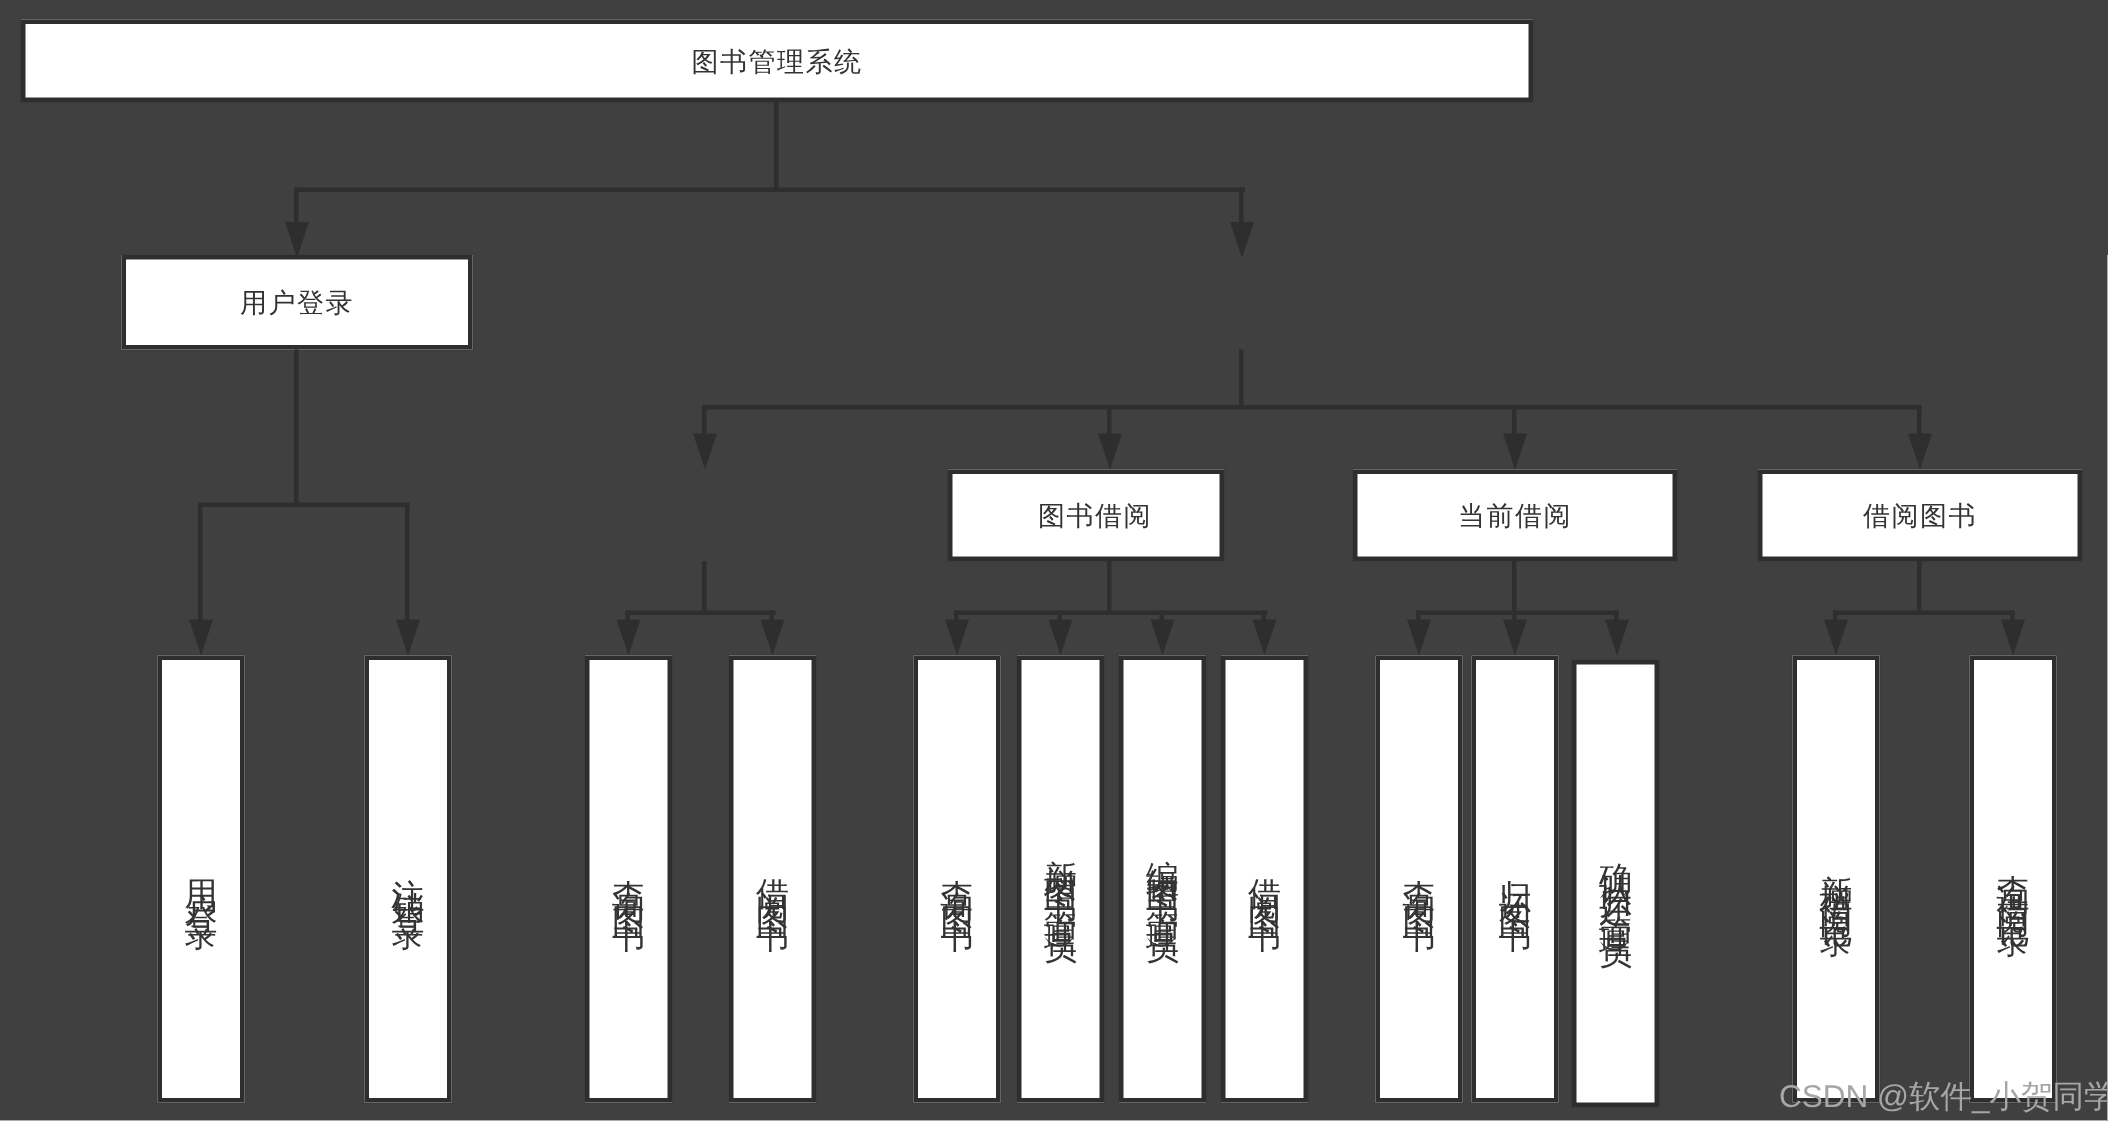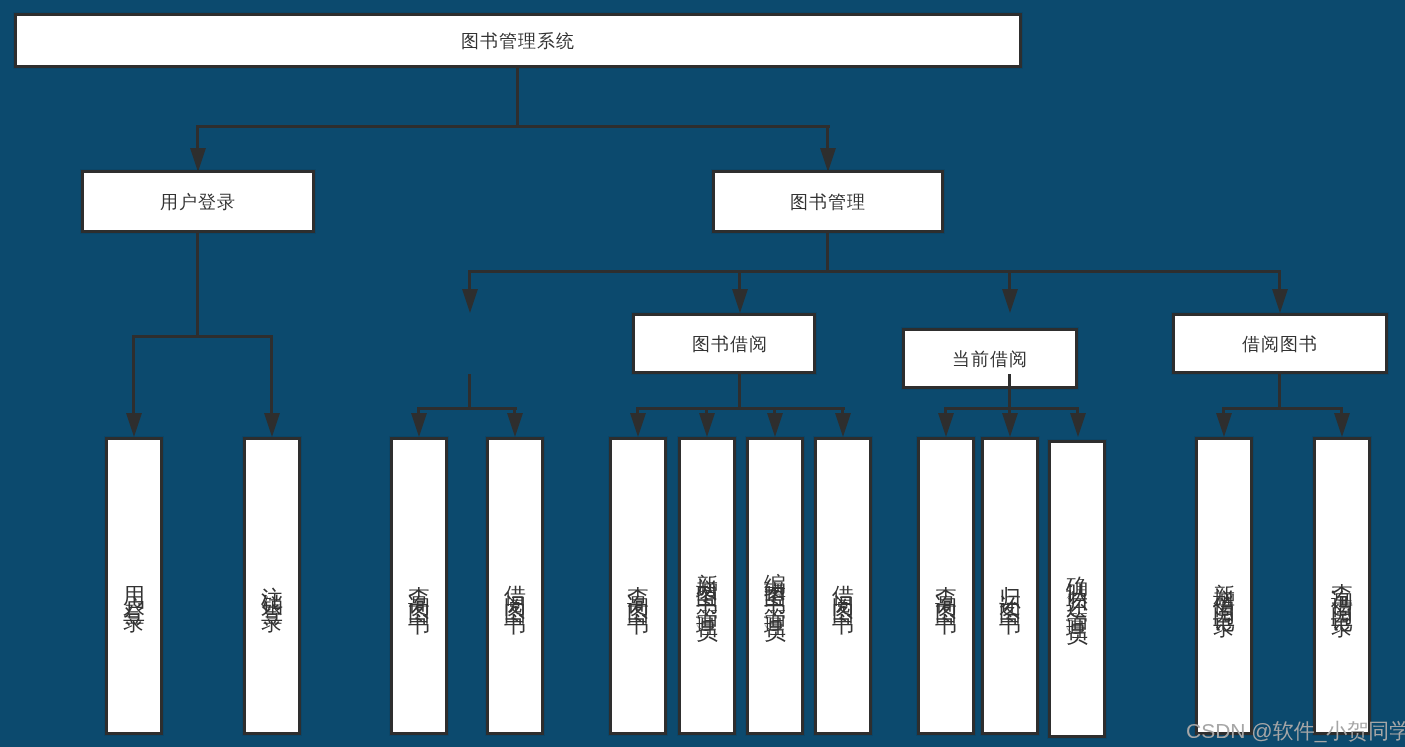--- a/index.html
+++ b/index.html
@@ -1,19 +1,19 @@
 <!DOCTYPE html>
 <html><head>
 <meta charset="utf-8">
 <style>
   html,body { margin:0; padding:0; background:#ffffff; }
   #canvas {
     position:relative;
     width:1405px; height:747px;
-    background:#0c4a6e;
+    background:#404040;
     font-family:"Liberation Sans","DejaVu Sans",sans-serif;
     overflow:hidden;
   }
   .box {
     position:absolute;
     background:#ffffff;
     border:3px solid #2e2e2e;
     box-sizing:border-box;
     display:flex; align-items:center; justify-content:center;
     color:#333333;
@@ -58,42 +58,41 @@
   <div class="box" style="left:14px; top:13px; width:1008px; height:55px;">图书管理系统</div>
 
   <div class="line" style="left:516px; top:68px; width:3px; height:58px;"></div>
   <div class="line" style="left:196px; top:125px; width:634px; height:3px;"></div>
   <div class="line" style="left:196px; top:125px; width:3px; height:26px;"></div>
   <div class="arrowhead" style="left:190px; top:148px;"></div>
   <div class="line" style="left:826px; top:125px; width:3px; height:26px;"></div>
   <div class="arrowhead" style="left:820px; top:148px;"></div>
 
   <div class="box" style="left:81px; top:170px; width:234px; height:63px;">用户登录</div>
-  <div class="box" style="left:712px; top:170px; width:232px; height:63px;">图书管理</div>
 
   <div class="line" style="left:196px; top:233px; width:3px; height:104px;"></div>
   <div class="line" style="left:132px; top:335px; width:141px; height:3px;"></div>
   <div class="line" style="left:132px; top:335px; width:3px; height:80px;"></div>
   <div class="arrowhead" style="left:126px; top:413px;"></div>
   <div class="line" style="left:270px; top:335px; width:3px; height:80px;"></div>
   <div class="arrowhead" style="left:264px; top:413px;"></div>
 
   <div class="line" style="left:826px; top:233px; width:3px; height:39px;"></div>
   <div class="line" style="left:468px; top:270px; width:813px; height:3px;"></div>
   <div class="line" style="left:468px; top:270px; width:3px; height:22px;"></div>
   <div class="arrowhead" style="left:462px; top:289px;"></div>
   <div class="line" style="left:738px; top:270px; width:3px; height:22px;"></div>
   <div class="arrowhead" style="left:732px; top:289px;"></div>
   <div class="line" style="left:1008px; top:270px; width:3px; height:22px;"></div>
   <div class="arrowhead" style="left:1002px; top:289px;"></div>
   <div class="line" style="left:1278px; top:270px; width:3px; height:22px;"></div>
   <div class="arrowhead" style="left:1272px; top:289px;"></div>
 
   <div class="box" style="left:632px; top:313px; width:184px; height:61px;padding-left:12px;">图书借阅</div>
-  <div class="box" style="left:902px; top:328px; width:176px; height:61px;">当前借阅</div>
+  <div class="box" style="left:902px; top:313px; width:216px; height:61px;">当前借阅</div>
   <div class="box" style="left:1172px; top:313px; width:216px; height:61px;">借阅图书</div>
 
   <div class="line" style="left:468px; top:374px; width:3px; height:35px;"></div>
   <div class="line" style="left:417px; top:407px; width:100px; height:3px;"></div>
   <div class="line" style="left:417px; top:407px; width:3px; height:9px;"></div>
   <div class="arrowhead" style="left:411px; top:413px;"></div>
   <div class="line" style="left:513px; top:407px; width:3px; height:9px;"></div>
   <div class="arrowhead" style="left:507px; top:413px;"></div>
 
   <div class="line" style="left:738px; top:374px; width:3px; height:35px;"></div>

